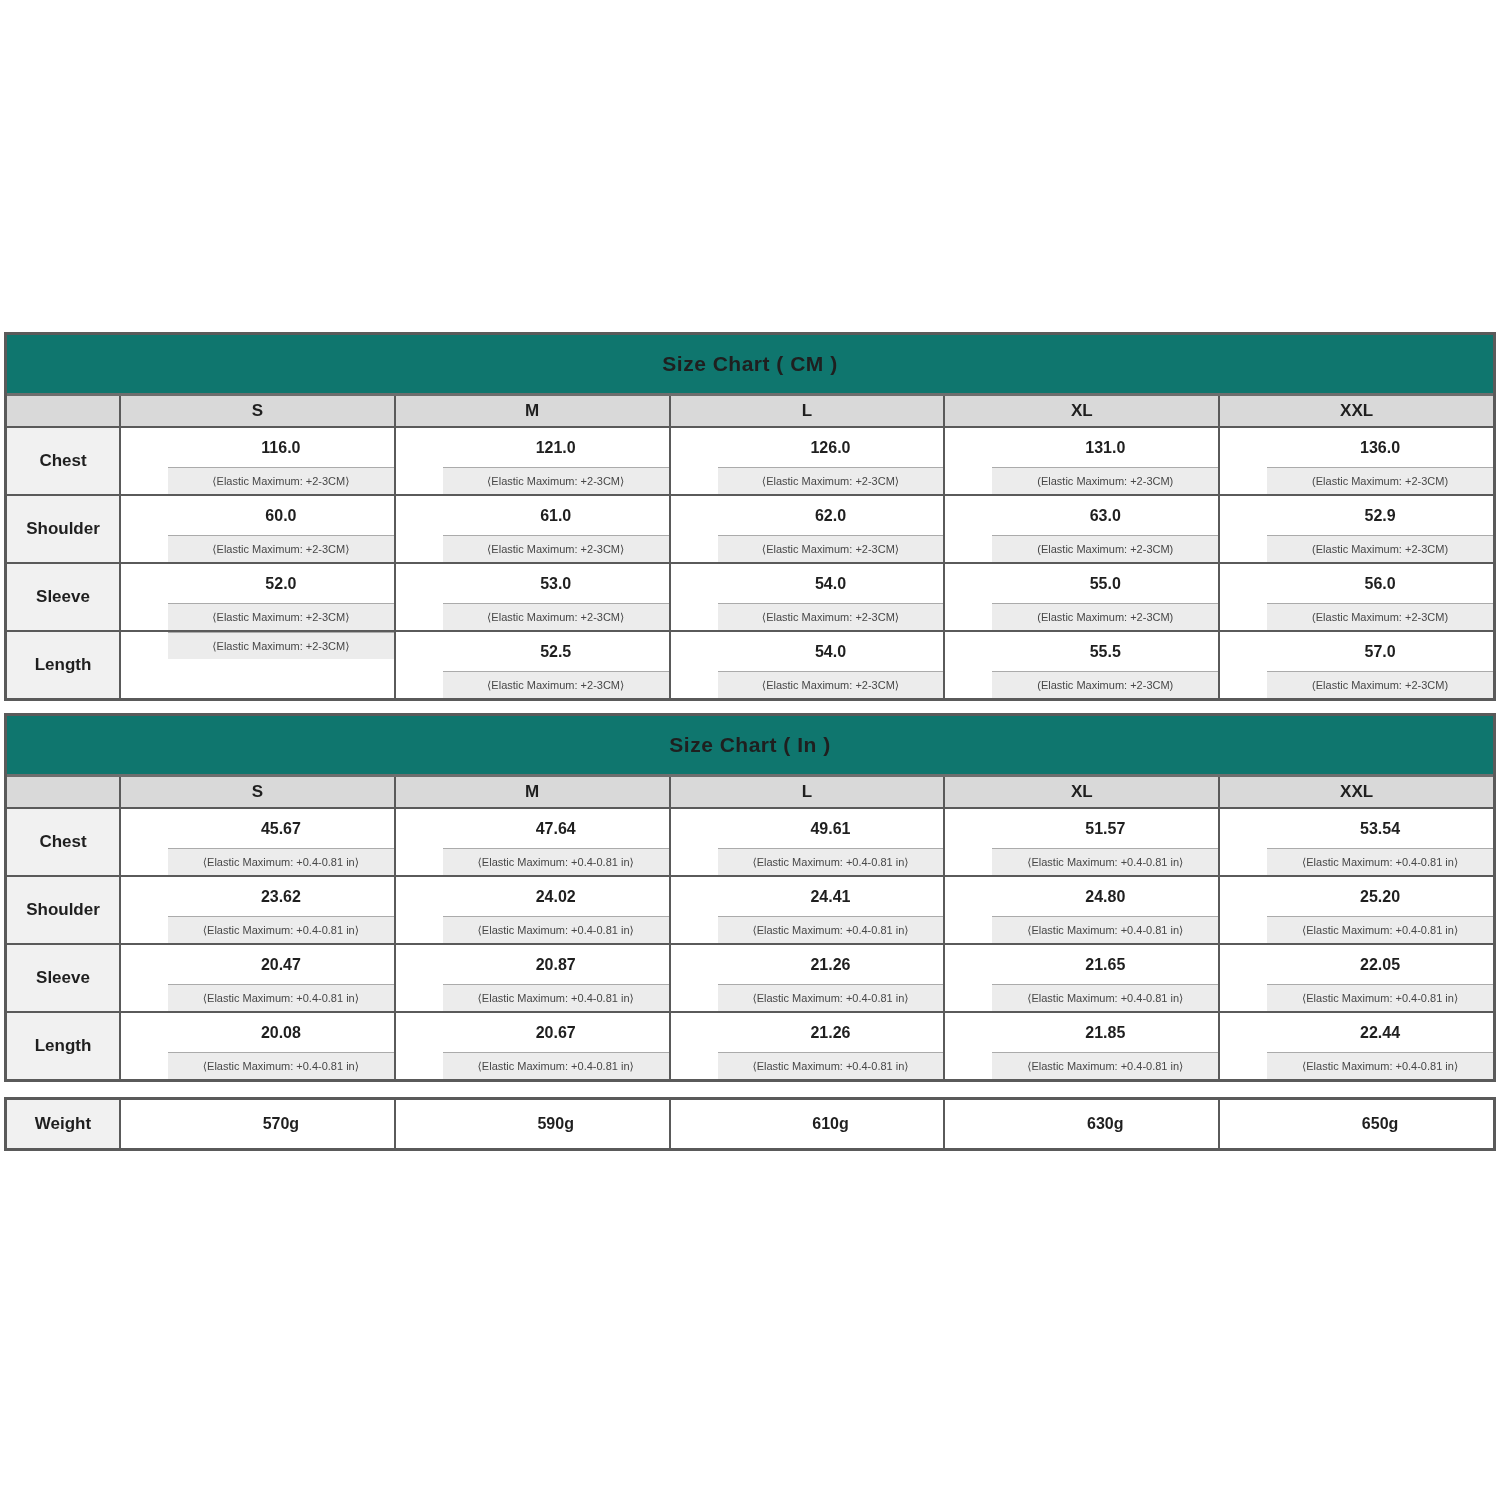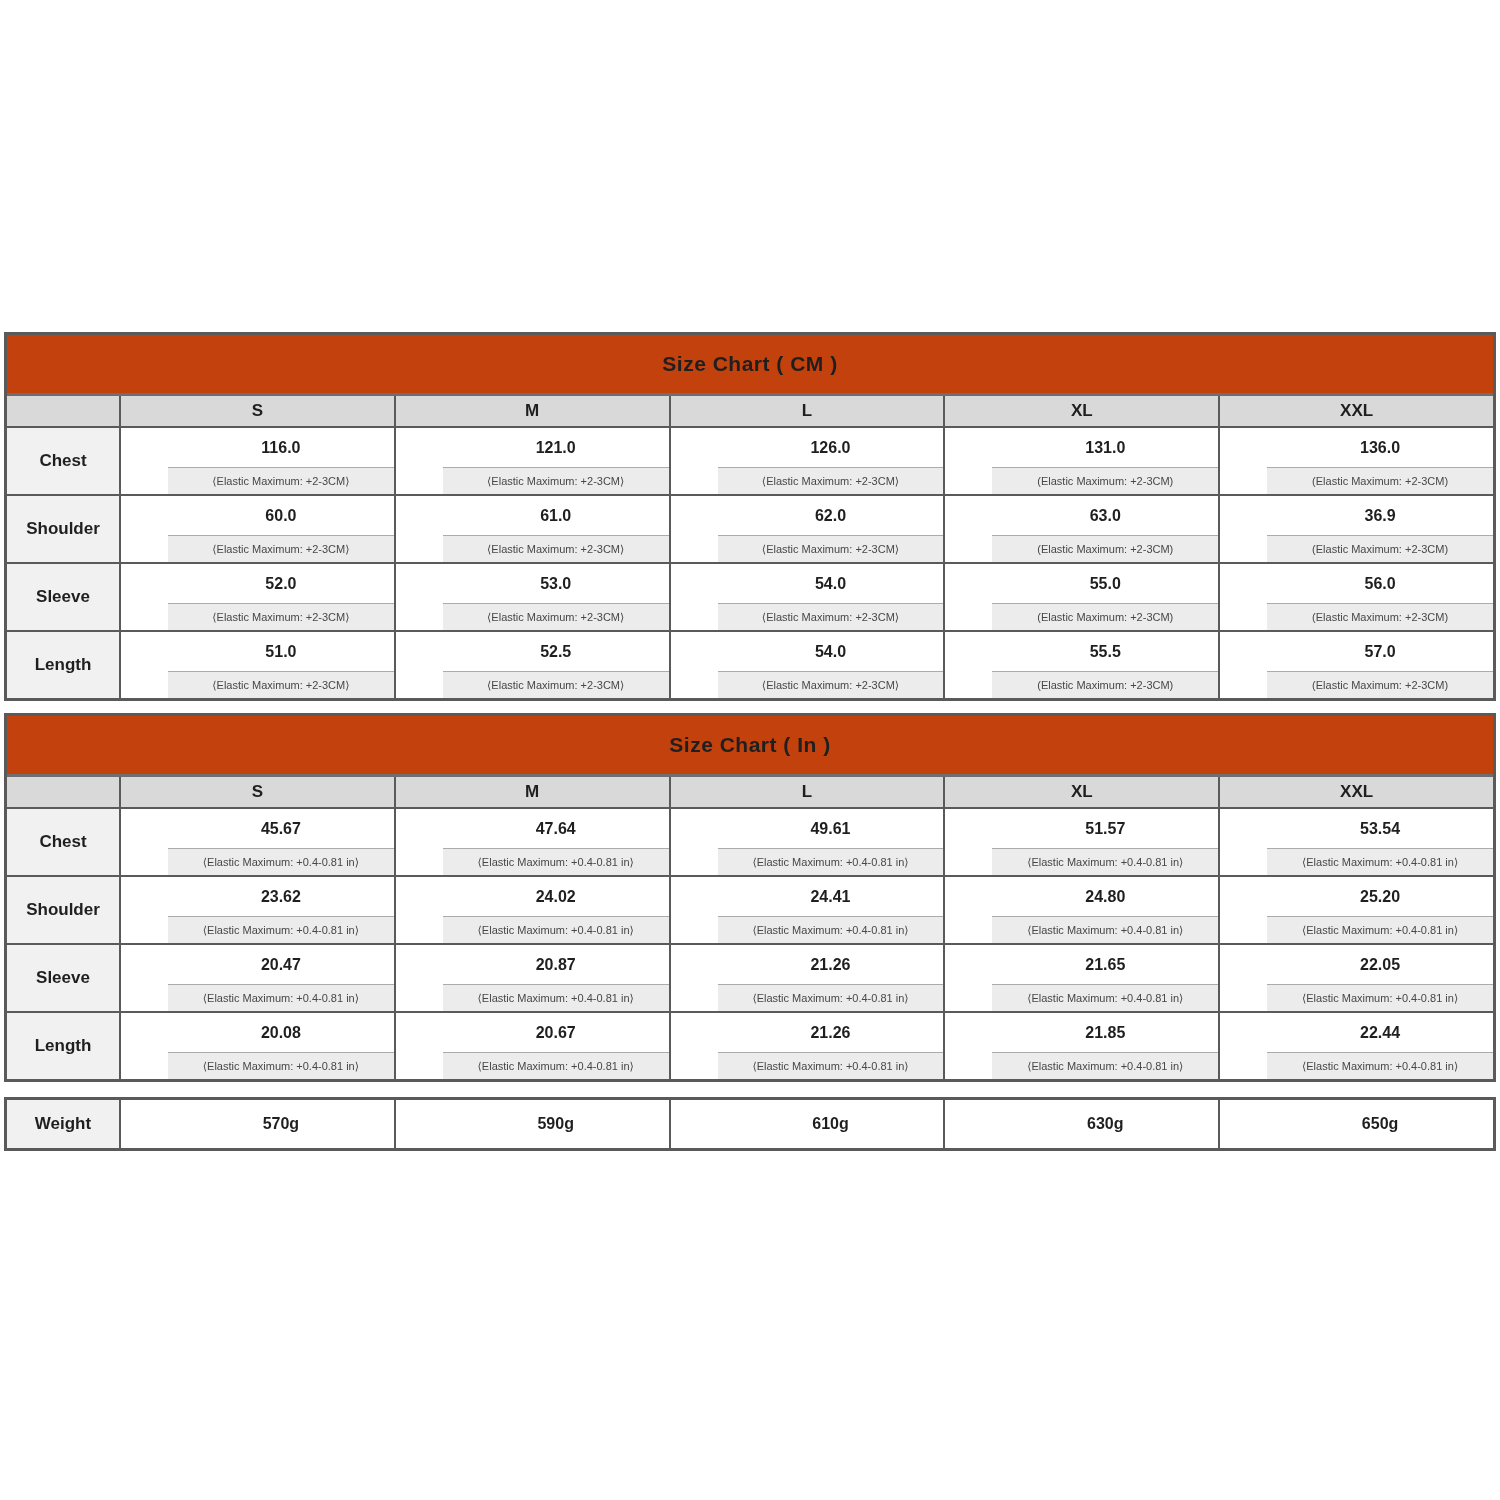--- a/index.html
+++ b/index.html
@@ -15,21 +15,21 @@
     box-sizing: border-box;
   }
   .sizing-table {
     border: 3px solid #5a5a5a;
     background: #ffffff;
   }
   .sizing-table.cm { margin-bottom: 12px; }
   .sizing-table.inch { margin-bottom: 15px; }
   .title-bar {
     height: 58px;
-    background: #c2410c;
+    background: #0f766e;
     border-bottom: 3px solid #6e6e6e;
     display: flex; align-items: center; justify-content: center;
     font-size: 21px; font-weight: bold; color: #1f1f1f;
     letter-spacing: 0.5px;
   }
   .grid-row { display: flex; }
   .header-row {
     background: #d9d9d9;
     border-bottom: 2px solid #5a5a5a;
   }
@@ -116,21 +116,21 @@
       </div>
       <div class="cell-stack size-col">
         <div class="cell-value">62.0</div>
         <div class="cell-note">⟨Elastic Maximum: +2-3CM⟩</div>
       </div>
       <div class="cell-stack size-col">
         <div class="cell-value">63.0</div>
         <div class="cell-note">(Elastic Maximum: +2-3CM)</div>
       </div>
       <div class="cell-stack size-col">
-        <div class="cell-value">36.9</div>
+        <div class="cell-value">52.9</div>
         <div class="cell-note">(Elastic Maximum: +2-3CM)</div>
       </div>
     </div>
 
     <div class="grid-row data-row">
       <div class="label-cell label-col">Sleeve</div>
       <div class="cell-stack size-col">
         <div class="cell-value">52.0</div>
         <div class="cell-note">⟨Elastic Maximum: +2-3CM⟩</div>
       </div>
@@ -148,21 +148,20 @@
       </div>
       <div class="cell-stack size-col">
         <div class="cell-value">56.0</div>
         <div class="cell-note">(Elastic Maximum: +2-3CM)</div>
       </div>
     </div>
 
     <div class="grid-row data-row">
       <div class="label-cell label-col">Length</div>
       <div class="cell-stack size-col">
-        <div class="cell-value">51.0</div>
         <div class="cell-note">⟨Elastic Maximum: +2-3CM⟩</div>
       </div>
       <div class="cell-stack size-col">
         <div class="cell-value">52.5</div>
         <div class="cell-note">⟨Elastic Maximum: +2-3CM⟩</div>
       </div>
       <div class="cell-stack size-col">
         <div class="cell-value">54.0</div>
         <div class="cell-note">⟨Elastic Maximum: +2-3CM⟩</div>
       </div>

